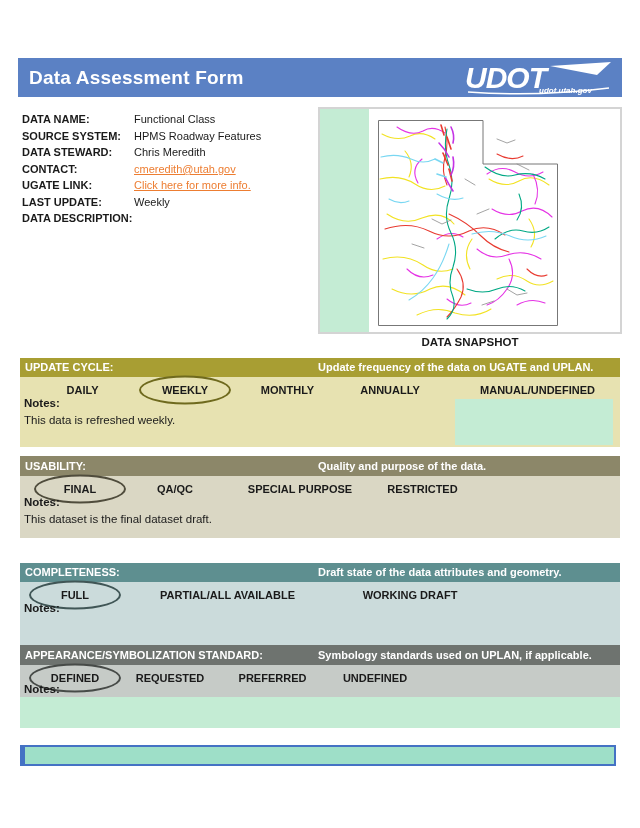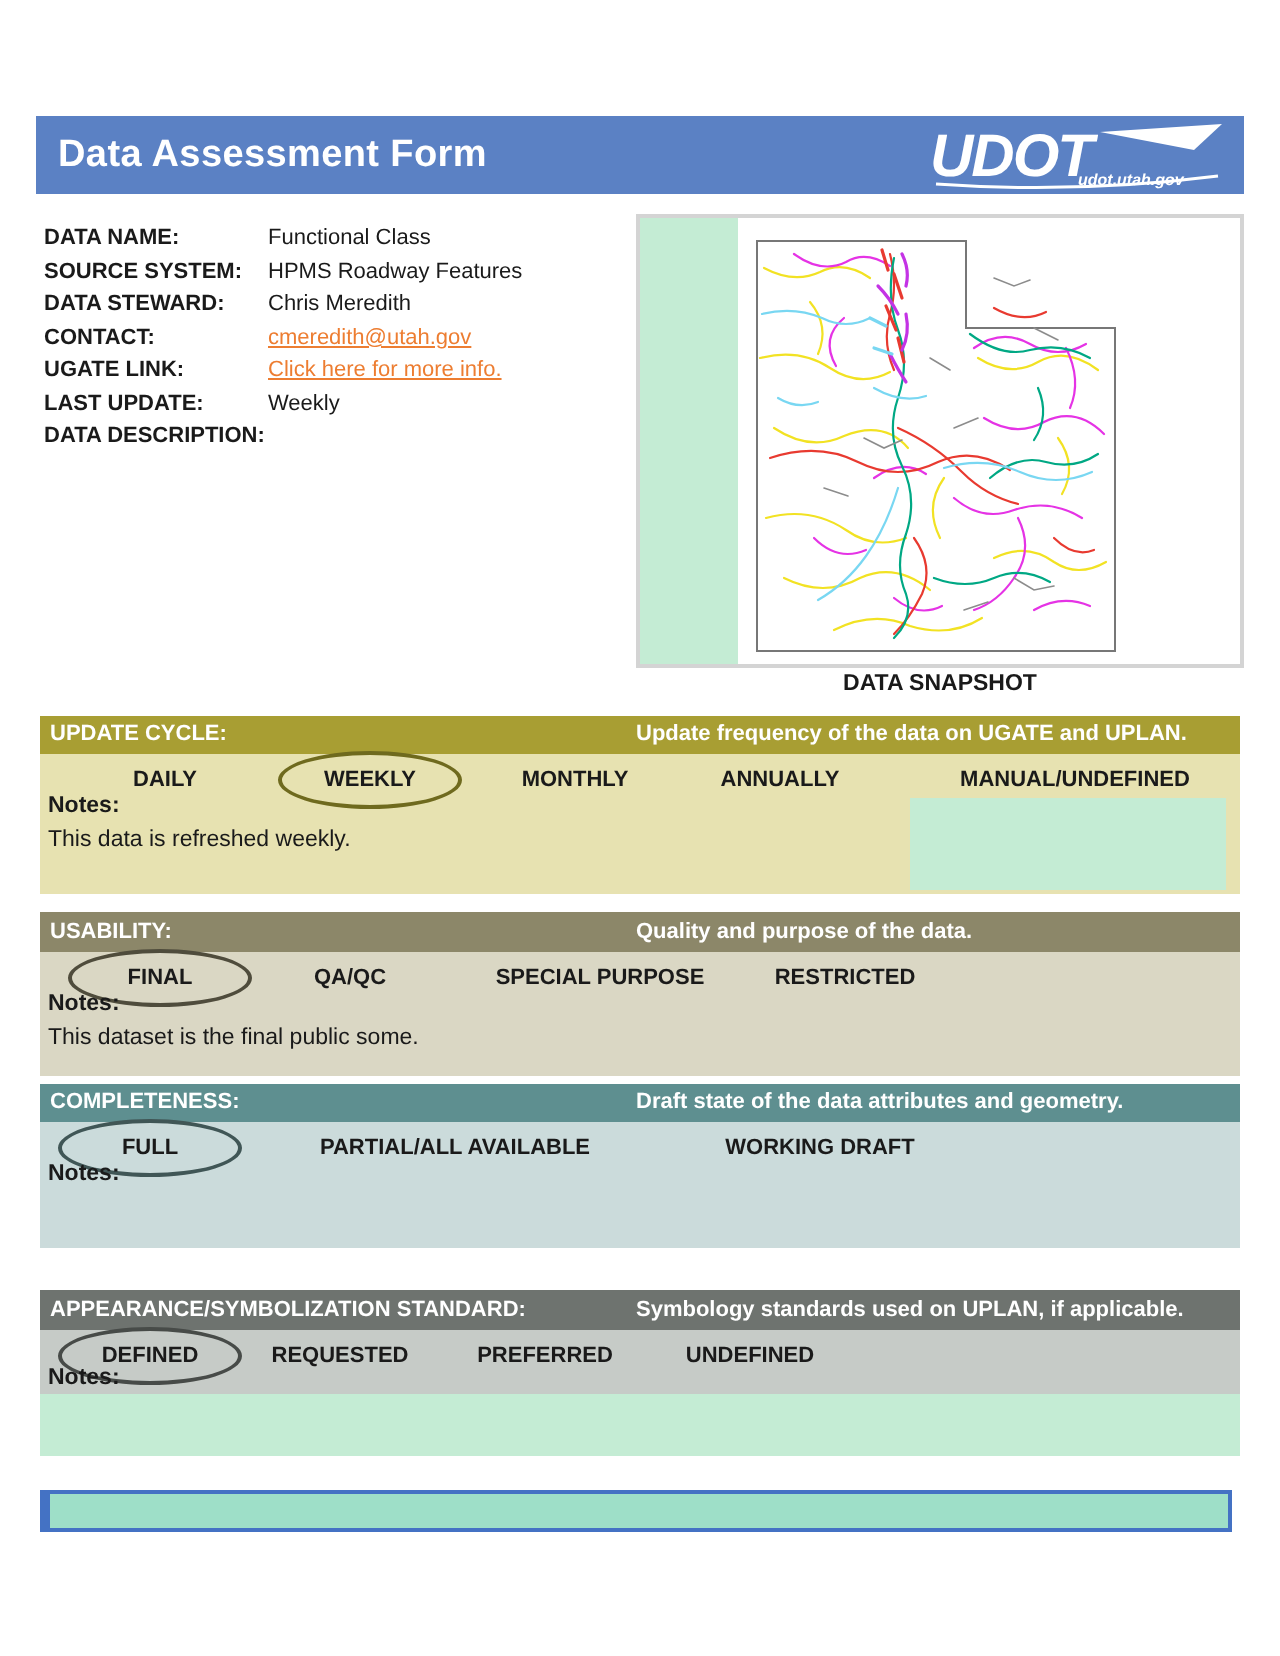--- a/index.html
+++ b/index.html
@@ -212,25 +212,25 @@
       <span class="sec-sub">Quality and purpose of the data.</span>
     </div>
     <div class="sec-body" style="height:62px;">
       <div class="opts cols-s2">
         <span class="opt circled">FINAL</span>
         <span class="opt">QA/QC</span>
         <span class="opt">SPECIAL PURPOSE</span>
         <span class="opt">RESTRICTED</span>
       </div>
       <span class="notes-label">Notes:</span>
-      <span class="notes-text">This dataset is the final public some.</span>
-    </div>
-  </div>
-
-  <div class="sec sec3" style="top: 542px; --hc: #5E8F90; --bc: #CBDBDB; --cc: #405656;">
+      <span class="notes-text">This dataset is the final dataset draft.</span>
+    </div>
+  </div>
+
+  <div class="sec sec3" style="top: 563px; --hc: #5E8F90; --bc: #CBDBDB; --cc: #405656;">
     <div class="sec-header h19" style="height:19px;">
       <span class="sec-title">COMPLETENESS:</span>
       <span class="sec-sub">Draft state of the data attributes and geometry.</span>
     </div>
     <div class="sec-body" style="height:63px;">
       <div class="opts cols-s3">
         <span class="opt circled">FULL</span>
         <span class="opt">PARTIAL/ALL AVAILABLE</span>
         <span class="opt">WORKING DRAFT</span>
       </div>

